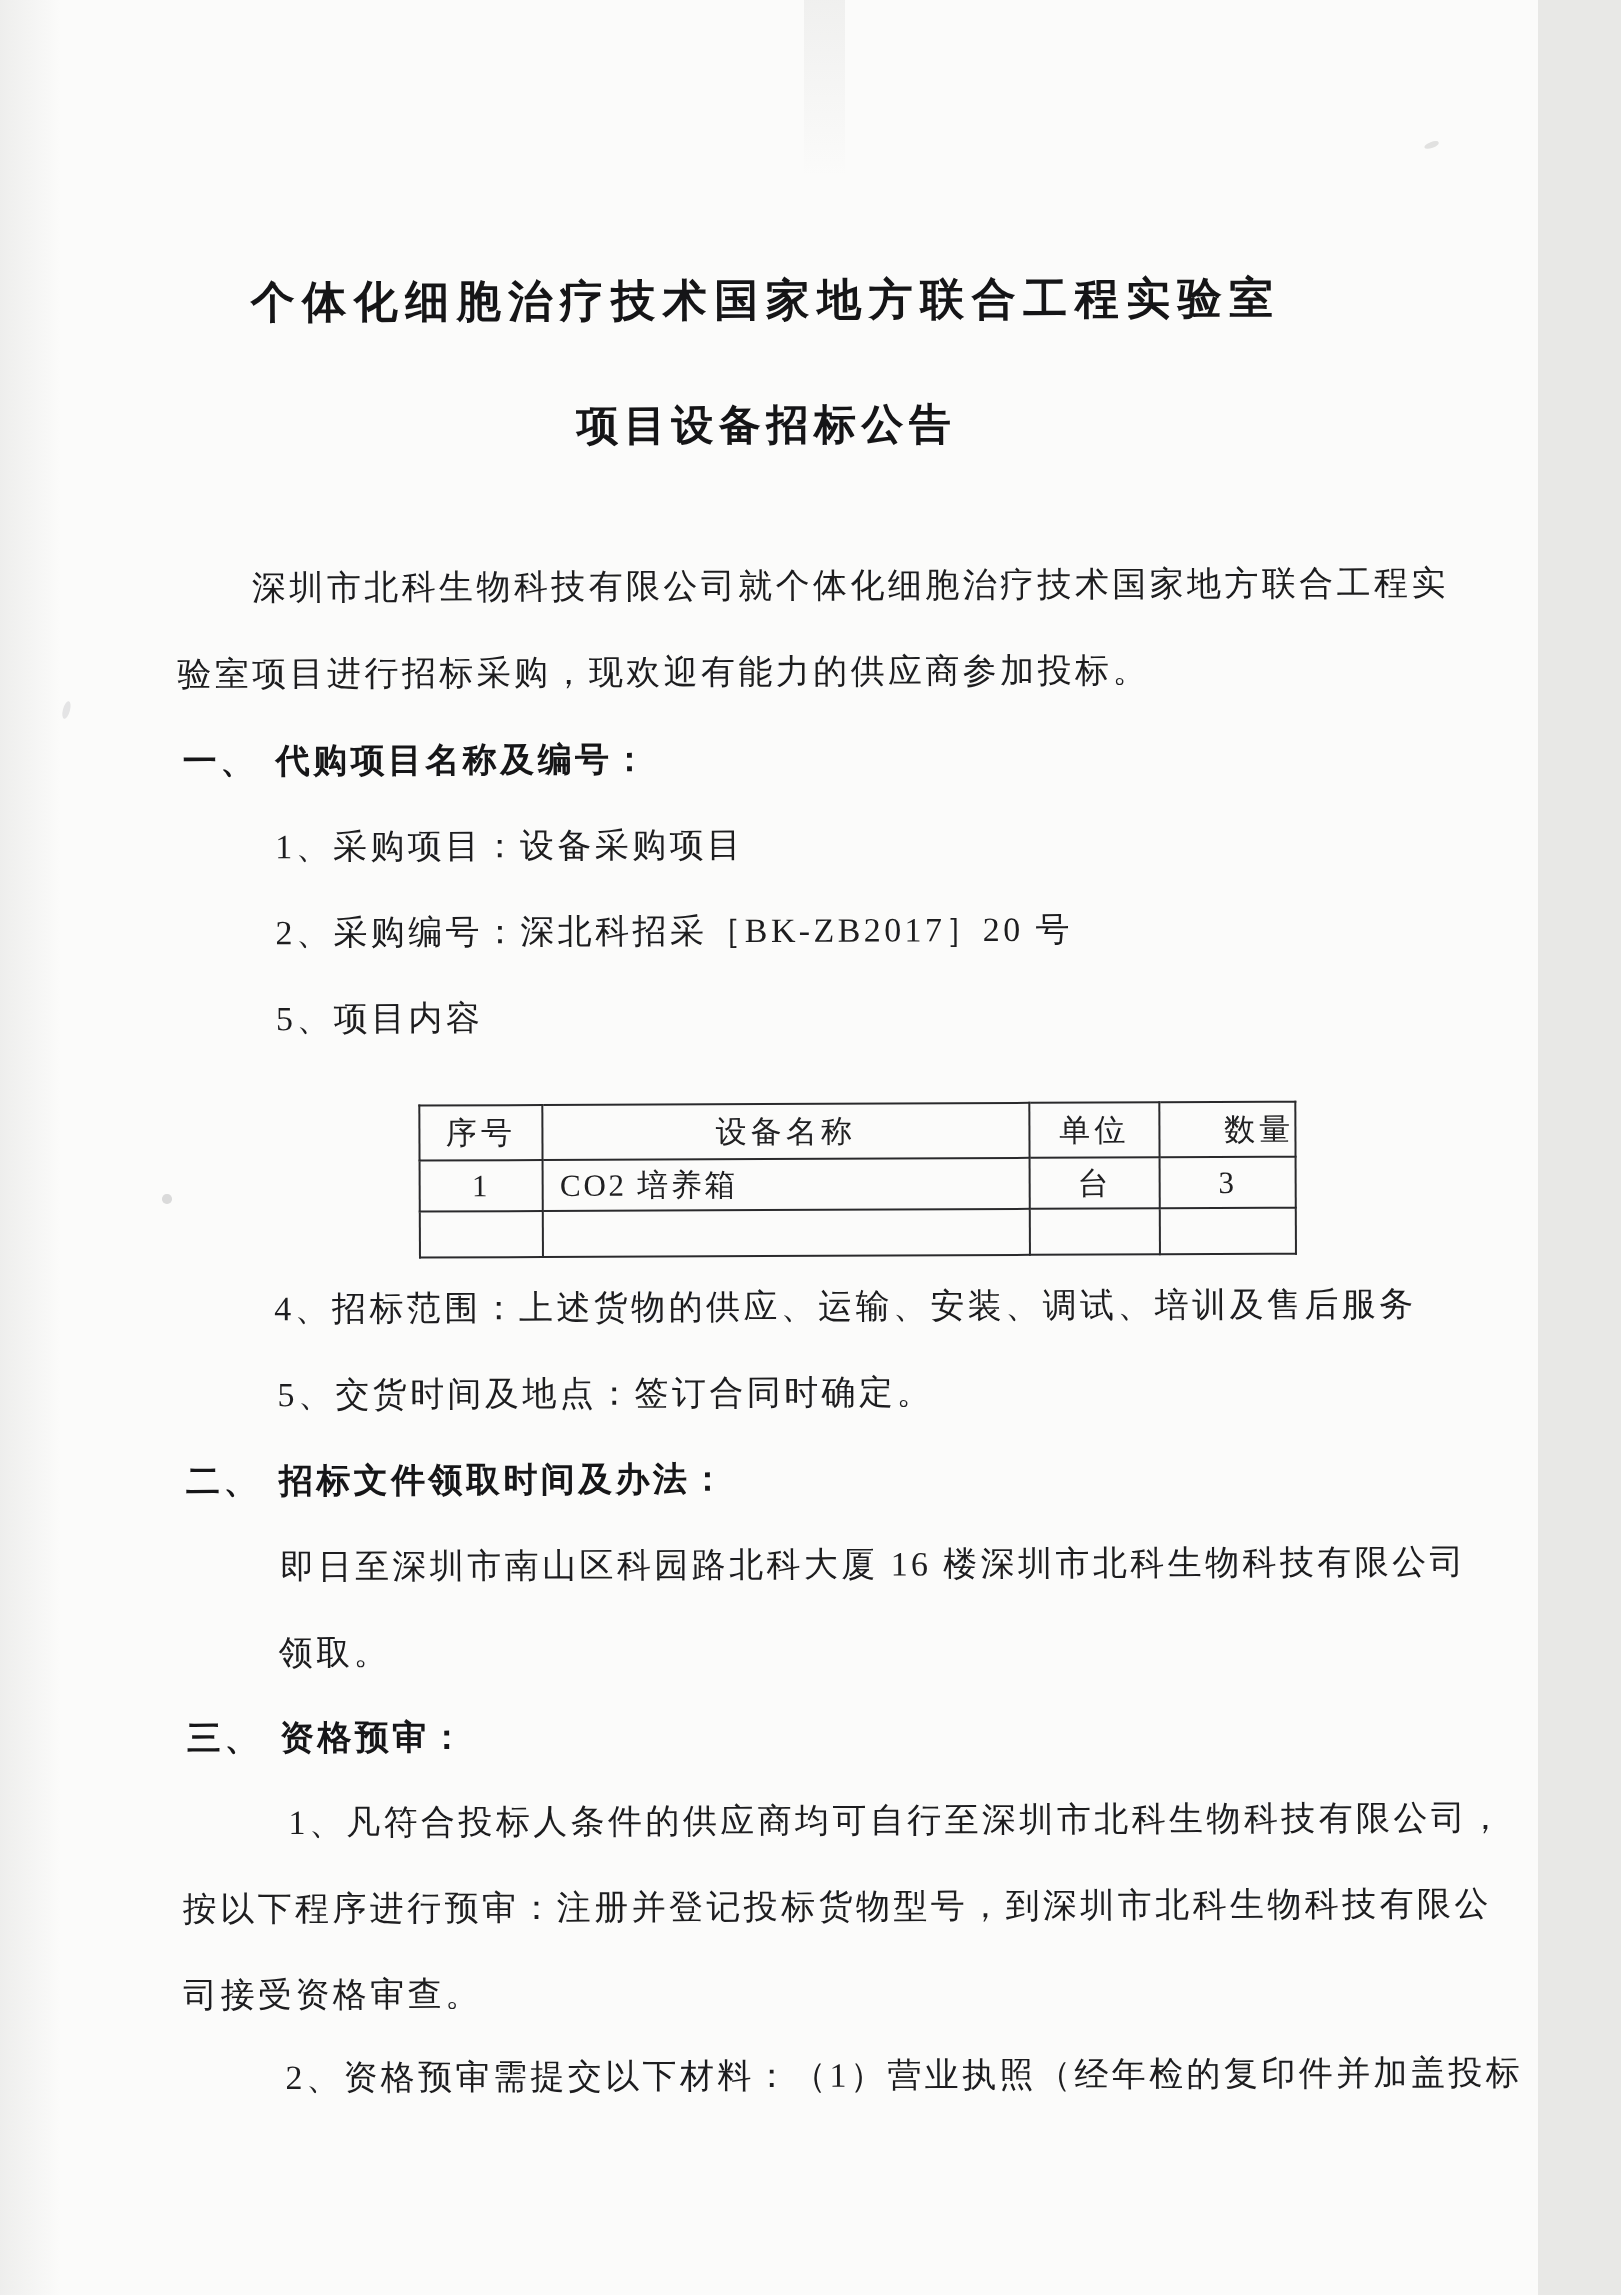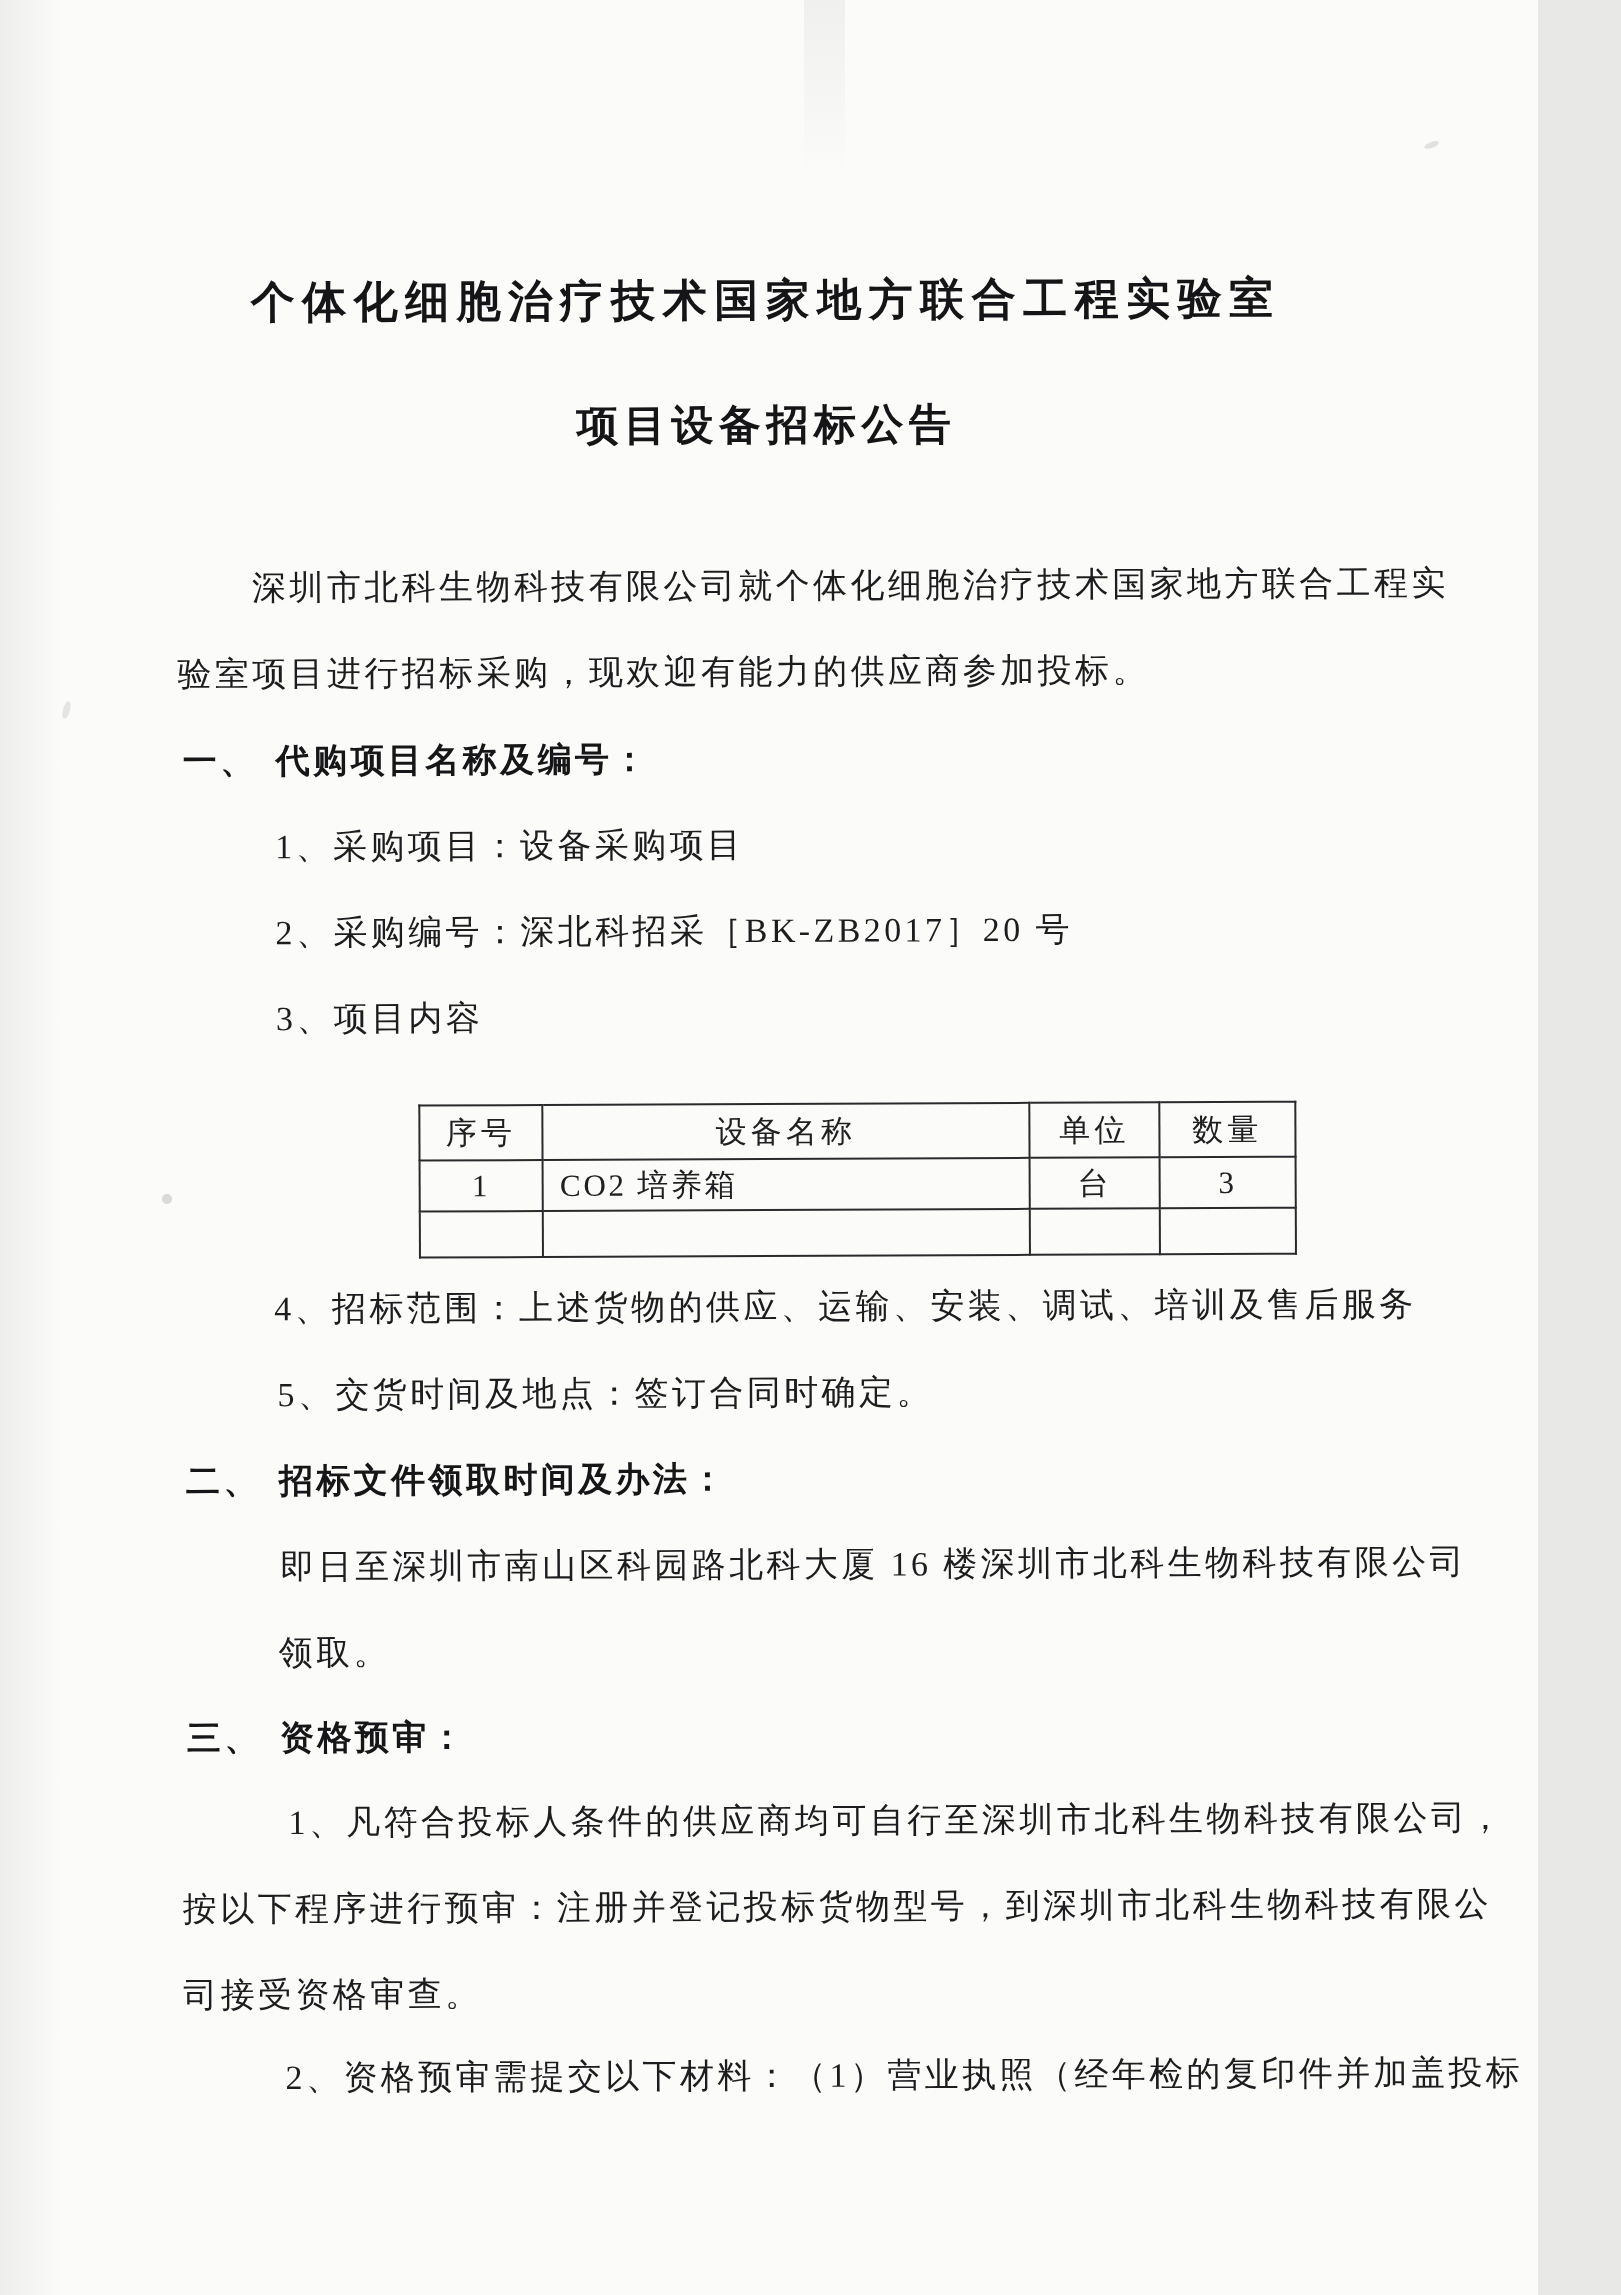--- a/index.html
+++ b/index.html
@@ -135,29 +135,29 @@
     <div class="line" style="top:649px; left:179px;">验室项目进行招标采购，现欢迎有能力的供应商参加投标。</div>
 
     <div class="line sec-heading" style="top:736px; left:184px;">
       <span class="sec-num">一、</span><span>代购项目名称及编号：</span>
     </div>
 
     <div class="line" style="top:822px; left:276px;">1、采购项目：设备采购项目</div>
 
     <div class="line" style="top:908px; left:276px;">2、采购编号：深北科招采［BK-ZB2017］20 号</div>
 
-    <div class="line" style="top:994px; left:276px;">3、项目内容</div>
+    <div class="line" style="top:994px; left:276px;">5、项目内容</div>
 
     <table class="equip">
       <thead>
         <tr>
           <th style="width:121px;">序号</th>
           <th style="width:485px;">设备名称</th>
           <th style="width:128px;text-align:center;">单位</th>
-          <th style="width:134px;">数量</th>
+          <th style="width:134px;text-align:right;">数量</th>
         </tr>
       </thead>
       <tbody>
         <tr>
           <td>1</td>
           <td class="name-cell">CO2 培养箱</td>
           <td>台</td>
           <td>3</td>
         </tr>
         <tr class="empty-row">

